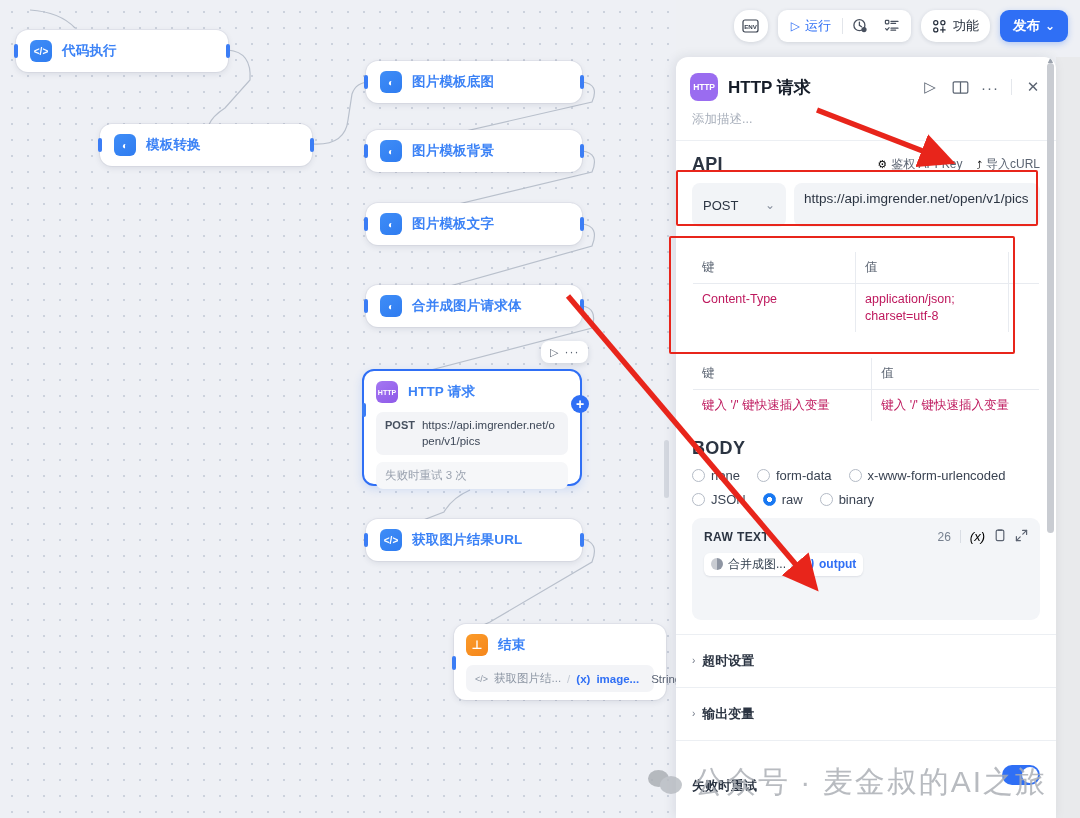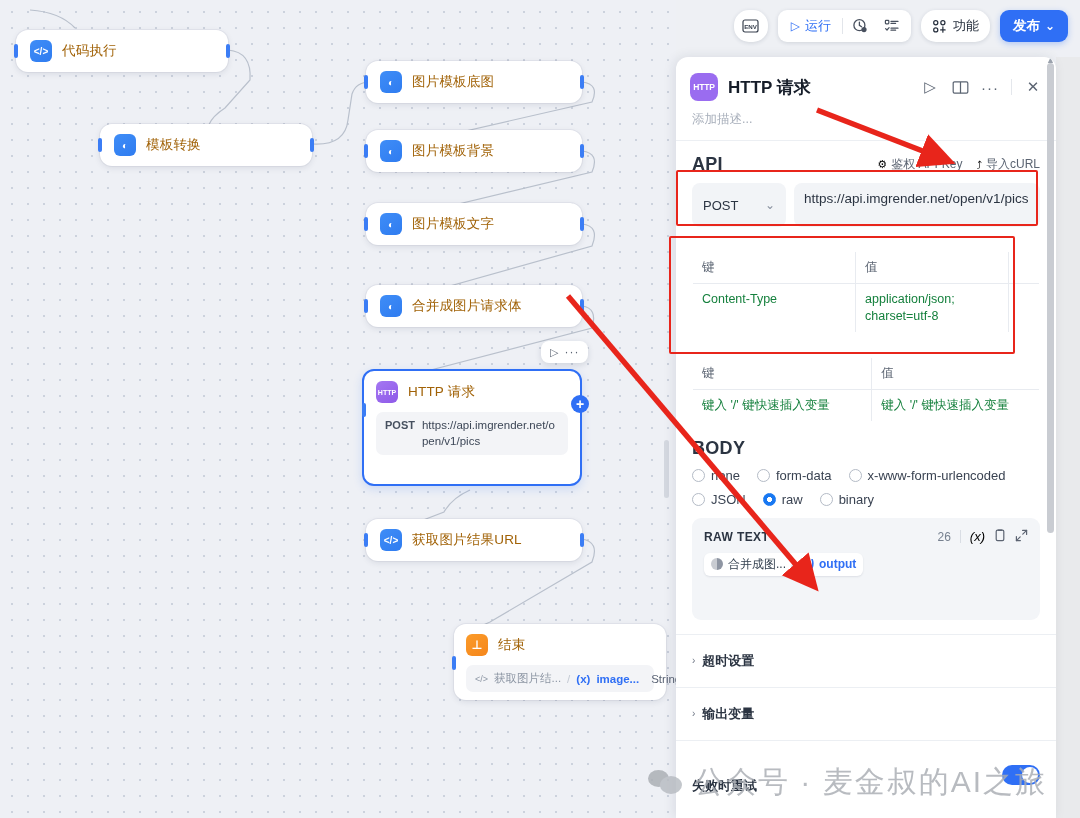--- a/index.html
+++ b/index.html
@@ -33,21 +33,21 @@
   .node-head { display: flex; align-items: center; gap: 10px; }
   .node-ico {
     width: 22px; height: 22px; border-radius: 6px;
     display: flex; align-items: center; justify-content: center;
     flex: 0 0 auto;
     color: #fff; font-size: 10px; font-weight: bold;
   }
   .ico-blue { background: linear-gradient(145deg,#3f8df7,#2f7cf0); }
   .ico-purple { background: linear-gradient(145deg,#a477f2,#8f5ae8); }
   .ico-orange { background: linear-gradient(145deg,#fb9b2a,#f5861b); }
-  .node-title { font-size: 13.5px; font-weight: normal; color: #a16207; letter-spacing: .2px; }
+  .node-title { font-size: 13.5px; font-weight: bold; color: #3b82f6; letter-spacing: .2px; }
   .node-sel { border: 2px solid #2f6ff5; box-shadow: 0 3px 10px rgba(47,111,245,.18); }
 
   .port { position: absolute; width: 4px; height: 14px; border-radius: 2px; background: #3b7df5; }
   .port.l { left: -2px; top: 50%; margin-top: -7px; }
   .port.r { right: -2px; top: 50%; margin-top: -7px; }
   .node.tall .port.l, .node.tall .port.r { top: 32px; margin-top: 0; }
 
   .kv-row {
     margin-top: 9px; background: #f3f4f7; border-radius: 7px;
     padding: 6px 9px; display: flex; gap: 7px; align-items: flex-start;
@@ -140,21 +140,21 @@
     min-height: 44px;
   }
 
   table.kvt { width: 100%; border-collapse: collapse; margin-top: 8px;
     border: 1px solid #e8ebf0; border-radius: 8px; overflow: hidden; }
   table.kvt th, table.kvt td {
     border: 1px solid #e8ebf0; padding: 7px 9px; text-align: left;
     font-size: 12.5px; font-weight: normal; vertical-align: top;
   }
   table.kvt th { color: #5b6472; font-size: 12.5px; }
-  table.kvt td { color: #15803d; line-height: 1.35; }
+  table.kvt td { color: #be185d; line-height: 1.35; }
   td.ph, th.ph { color: #b9bfc9; }
   col.c1 { width: 47%; } col.c2 { width: 44%; } col.c3 { width: 9%; }
 
   .radio-rows { margin-top: 9px; display: flex; flex-direction: column; gap: 9px; }
   .radio-row { display: flex; align-items: center; gap: 5px; flex-wrap: nowrap; }
   .rad { display: flex; align-items: center; gap: 6px; margin-right: 12px; font-size: 13px; color: #3a4352; }
   .circ { width: 13px; height: 13px; border-radius: 50%; border: 1.4px solid #b4bbc6; flex: 0 0 auto; }
   .circ.on { border-color: #1878f2; background: radial-gradient(#fff 0 2.4px, #1878f2 2.6px 100%); }
 
   .raw-box { margin-top: 11px; background: #f3f5f8; border-radius: 9px; padding: 11px 12px; min-height: 102px; }
@@ -287,20 +287,21 @@
 
     <div class="node node-sel tall" style="left:362px; top:369px; width:220px; height:117px; padding:10px 12px;">
       <div class="node-head">
         <div class="node-ico ico-purple" style="font-size:7px;">HTTP</div>
         <div class="node-title">HTTP 请求</div>
       </div>
       <div class="kv-row">
         <span class="kv-method">POST</span>
         <span class="kv-url">https://api.imgrender.net/open/v1/pics</span>
       </div>
+      <div class="retry-row">失败时重试 3 次</div>
       <span class="port l"></span>
       <span class="plus-badge">+</span>
     </div>
 
     <div class="node" style="left:366px; top:519px; width:216px; height:42px; padding:0 14px; justify-content:center;">
       <div class="node-head">
         <div class="node-ico ico-blue">&lt;/&gt;</div>
         <div class="node-title">获取图片结果URL</div>
       </div>
       <span class="port l"></span>

